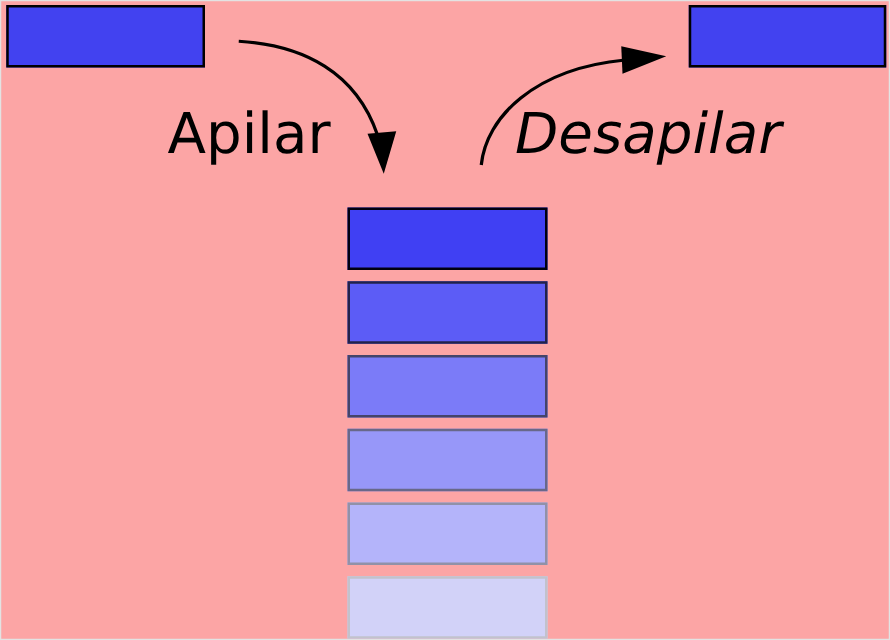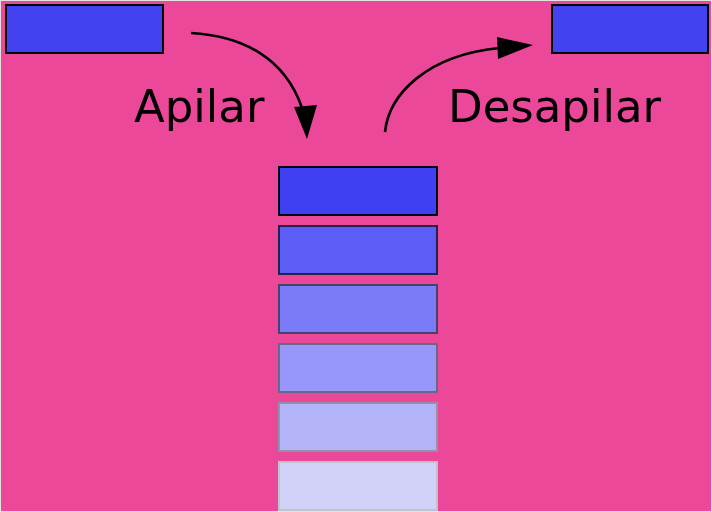--- a/index.html
+++ b/index.html
@@ -5,42 +5,42 @@
   html, body {
     margin: 0;
     padding: 0;
     background: #ffffff;
     font-family: "DejaVu Sans", sans-serif;
   }
   .canvas {
     position: relative;
     width: 712px;
     height: 512px;
-    background: #ec4899;
+    background: #fca5a5;
     overflow: hidden;
     border: 1px solid #e3e3e3;
     box-sizing: border-box;
   }
   .box {
     position: absolute;
     box-sizing: border-box;
     border: 2px solid #000000;
   }
   .box.incoming { left: 4px;   top: 3px; width: 159px; height: 50px; }
   .box.outgoing { left: 550px; top: 3px; width: 158px; height: 50px; }
   .label {
     position: absolute;
     top: 83px;
     font-size: 45px;
     line-height: 1.0;
     color: #000000;
     white-space: nowrap;
   }
   .label.push { left: 133px; }
-  .label.pop  { left: 447px; }
+  .label.pop  { left: 411px; font-style: italic; }
   .arrows {
     position: absolute;
     left: 0; top: 0;
     width: 712px; height: 512px;
     pointer-events: none;
   }
   .stack {
     position: absolute;
     left: 277px;
     top: 165px;

